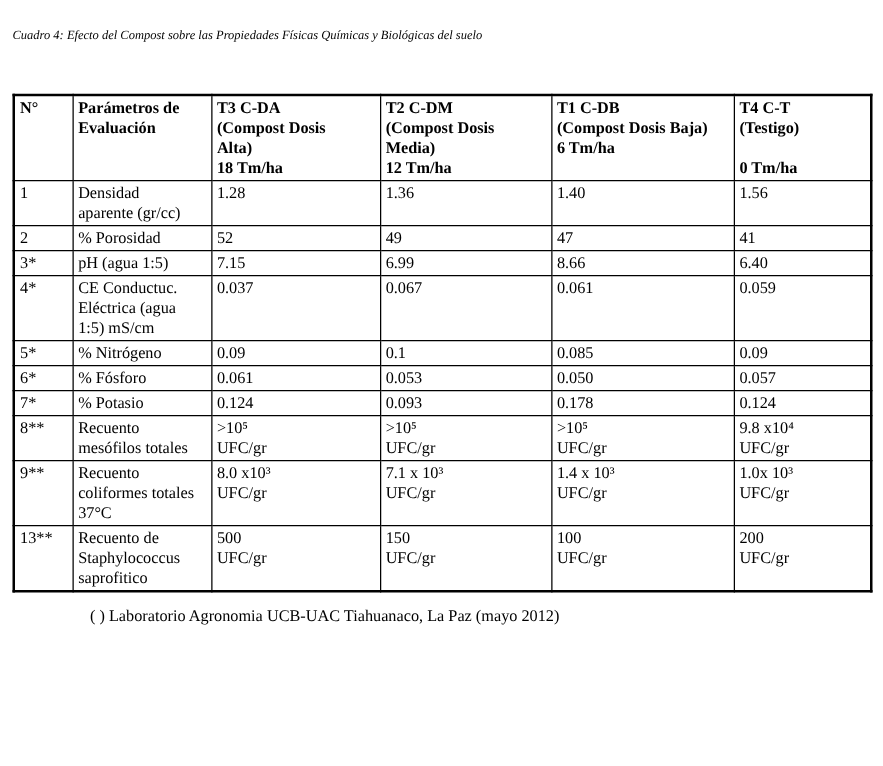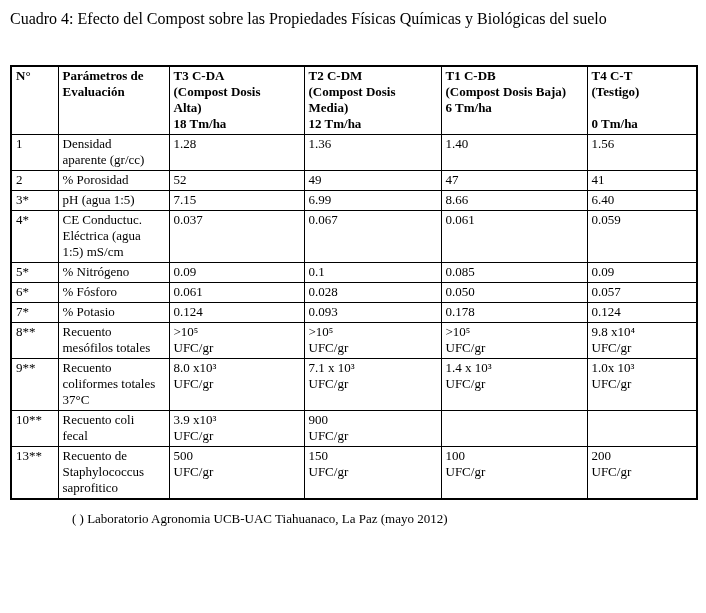--- a/index.html
+++ b/index.html
@@ -11,23 +11,24 @@
     position: relative;
     width: 706px;
     min-height: 613px;
     background: #ffffff;
     color: #000000;
     font-family: "Liberation Serif", "DejaVu Serif", serif;
     box-sizing: border-box;
     padding: 8px 10px 10px 10px;
   }
   .doc-title {
-    font-size: 16px;
+    font-style: italic;
+    font-size: 10px;
     line-height: 17px;
-    margin: 2px 0 0 0;
+    margin: 12px 0 0 0;
     white-space: nowrap;
   }
   table.results {
     margin-top: 38px;
     border-collapse: collapse;
     table-layout: fixed;
     width: 686px;
     border: 2px solid #000000;
   }
   table.results th,
@@ -131,21 +132,21 @@
           <td>% Nitrógeno</td>
           <td>0.09</td>
           <td>0.1</td>
           <td>0.085</td>
           <td>0.09</td>
         </tr>
         <tr>
           <td>6*</td>
           <td>% Fósforo</td>
           <td>0.061</td>
-          <td>0.028</td>
+          <td>0.053</td>
           <td>0.050</td>
           <td>0.057</td>
         </tr>
         <tr>
           <td>7*</td>
           <td>% Potasio</td>
           <td>0.124</td>
           <td>0.093</td>
           <td>0.178</td>
           <td>0.124</td>
@@ -171,31 +172,20 @@
           <td>8.0 x10³
 UFC/gr</td>
           <td>7.1 x 10³
 UFC/gr</td>
           <td>1.4 x 10³
 UFC/gr</td>
           <td>1.0x 10³
 UFC/gr</td>
         </tr>
         <tr>
-          <td>10**</td>
-          <td>Recuento coli
-fecal</td>
-          <td>3.9 x10³
-UFC/gr</td>
-          <td>900
-UFC/gr</td>
-          <td></td>
-          <td></td>
-        </tr>
-        <tr>
           <td>13**</td>
           <td>Recuento de
 Staphylococcus
 saprofitico</td>
           <td>500
 UFC/gr</td>
           <td>150
 UFC/gr</td>
           <td>100
 UFC/gr</td>

